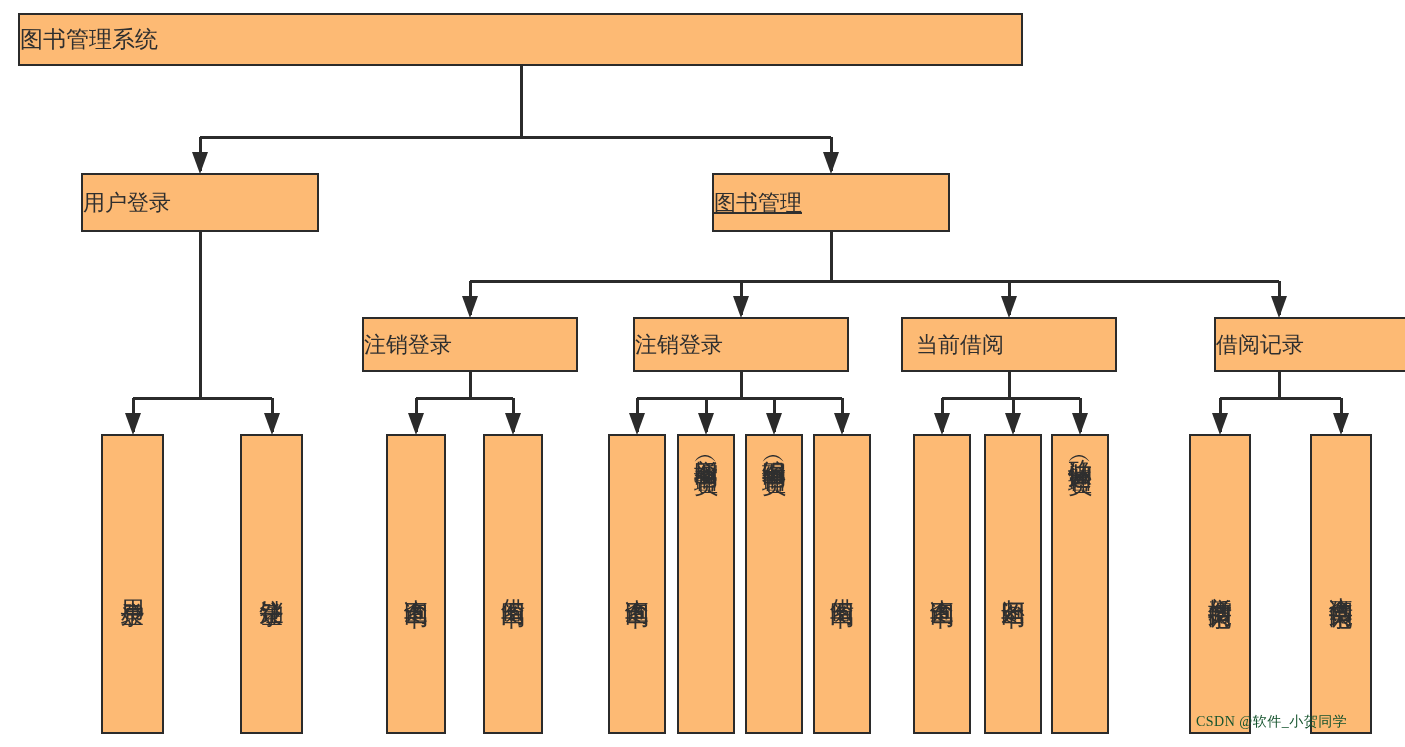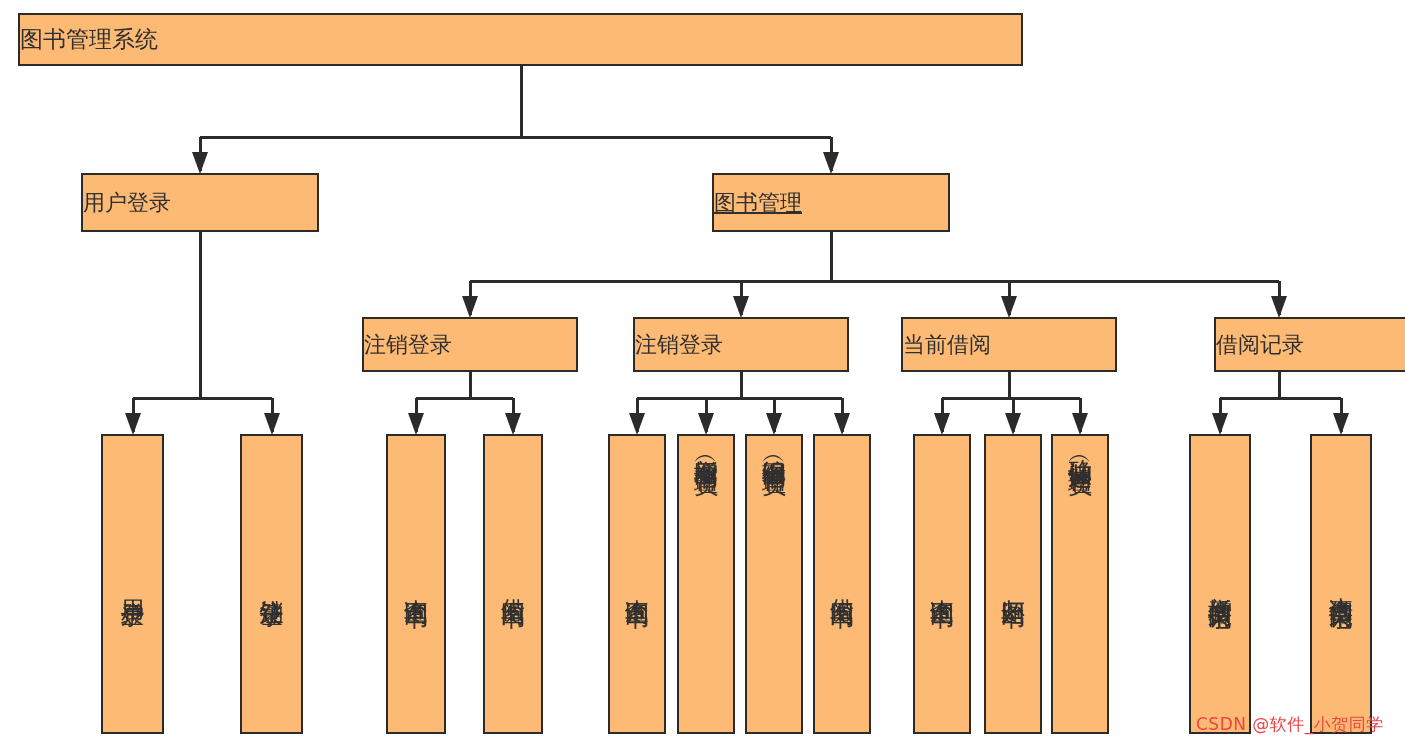--- a/index.html
+++ b/index.html
@@ -62,24 +62,25 @@
     letter-spacing: 2px;
     line-height: 1;
     margin: 0 auto;
   }
   .node.level-leaf.leaf-centered {
     align-items: center;
     padding-top: 0;
   }
   #watermark {
     position: absolute;
-    color: #ef4444;
-    font-size: 17px;
+    color: #14532d;
+    font-size: 14px;
     white-space: nowrap;
     letter-spacing: 0.5px;
+    font-family: Liberation Serif, serif;
   }
 </style>
 </head>
 <body>
 
 <div id="diagram-root">
   <svg id="connector-layer" viewBox="0 0 1405 747" width="1405" height="747" aria-hidden="true">
       <line x1="521" y1="66" x2="521" y2="137" stroke="#2b2b2b" stroke-width="3" shape-rendering="crispEdges"></line>
       <line x1="200" y1="137" x2="831" y2="137" stroke="#2b2b2b" stroke-width="3" shape-rendering="crispEdges"></line>
       <line x1="200" y1="137" x2="200" y2="171" stroke="#2b2b2b" stroke-width="3" shape-rendering="crispEdges"></line>
@@ -142,21 +143,21 @@
       </div>
       <div class="node level-mid" style="left: 712px; top: 173px; width: 238px; height: 59px; border-color: rgb(43, 43, 43); color: rgb(47, 47, 47); text-decoration: underline;">
         <span class="node-label">图书管理</span>
       </div>
       <div class="node level-mid" style="left: 362px; top: 317px; width: 216px; height: 55px; border-color: rgb(43, 43, 43); color: rgb(47, 47, 47);">
         <span class="node-label">注销登录</span>
       </div>
       <div class="node level-mid" style="left: 633px; top: 317px; width: 216px; height: 55px; border-color: rgb(43, 43, 43); color: rgb(47, 47, 47);">
         <span class="node-label">注销登录</span>
       </div>
-      <div class="node level-mid" style="left: 901px; top: 317px; width: 216px; height: 55px; border-color: rgb(43, 43, 43); color: rgb(47, 47, 47);">
+      <div class="node level-mid" style="left: 901px; top: 317px; width: 216px; height: 55px; border-color: rgb(43, 43, 43); color: rgb(47, 47, 47); padding-left: 13px;">
         <span class="node-label">当前借阅</span>
       </div>
       <div class="node level-mid" style="left: 1170px; top: 317px; width: 218px; height: 55px; border-color: rgb(43, 43, 43); color: rgb(47, 47, 47); margin-left: 44px;">
         <span class="node-label">借阅记录</span>
       </div>
       <div class="node level-leaf leaf-centered" style="left: 101px; top: 434px; width: 63px; height: 300px; border-color: rgb(43, 43, 43); color: rgb(47, 47, 47);">
         <span class="node-label">用户登录</span>
       </div>
       <div class="node level-leaf leaf-centered" style="left: 240px; top: 434px; width: 63px; height: 300px; border-color: rgb(43, 43, 43); color: rgb(47, 47, 47);">
         <span class="node-label">注销登录</span>

